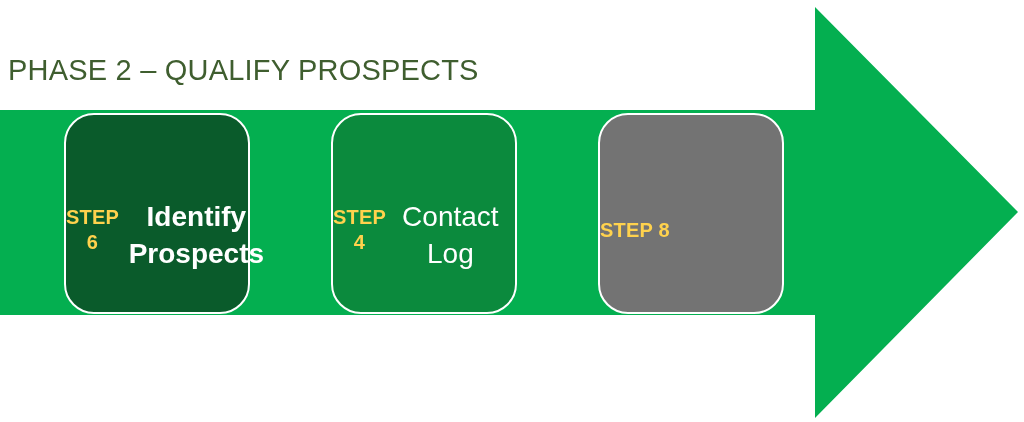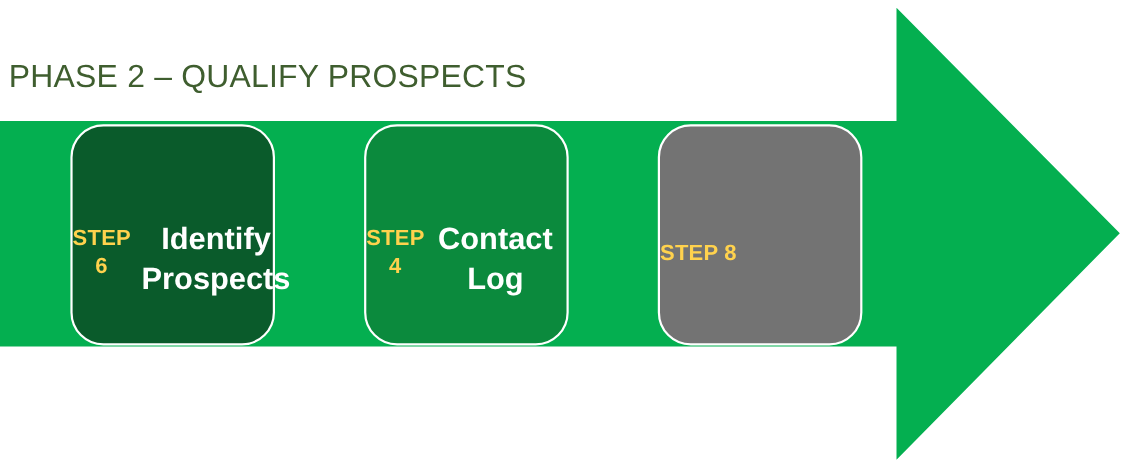--- a/index.html
+++ b/index.html
@@ -78,21 +78,21 @@
 
   .step-label {
     color: #ffffff;
     font-size: 28px;
     line-height: 1.32;
     margin: 0;
     padding: 0 10px;
     max-width: 170px;
   }
   .step-label.bold { font-weight: 700; }
-  .step-label.regular { font-weight: 700; }
+  .step-label.regular { font-weight: 400; }
 </style>
 </head>
 <body>
 
 <div id="stage">
 
   <div class="phase-title">PHASE 2 – QUALIFY PROSPECTS</div>
 
   <svg class="arrow-svg" viewBox="0 0 1024 422" xmlns="http://www.w3.org/2000/svg">
     <polygon points="0,110 815,110 815,7 1018,212 815,418 815,315 0,315" fill="#04af50"></polygon>

